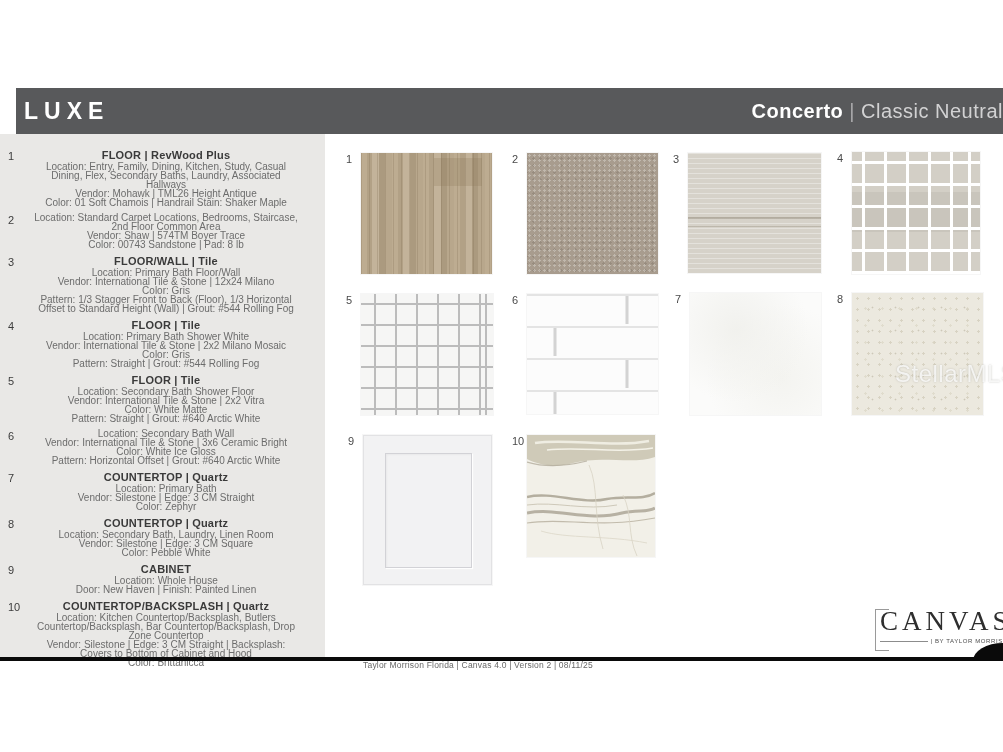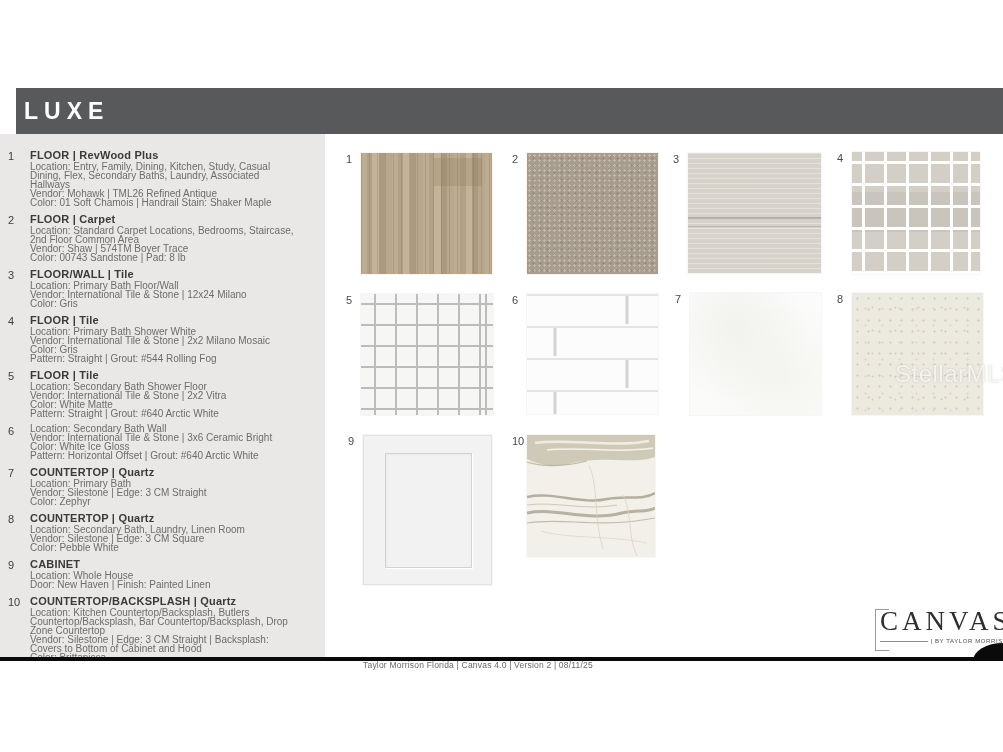--- a/index.html
+++ b/index.html
@@ -14,21 +14,21 @@
   .collection{font-size:20px;letter-spacing:.5px;}
   .collection .cname{color:#ffffff;font-weight:700;}
   .collection .cdiv{color:#a9a9ab;font-weight:400;padding:0 6px;}
   .collection .cpal{color:#d2d2d3;font-weight:400;}
 
   
   .sidebar{position:absolute;left:0;top:134px;width:325px;height:526px;background:#e9e8e6;
            box-sizing:border-box;padding:15px 12px 0 8px;}
   .spec-item{display:flex;margin-bottom:6px;}
   .spec-num{width:22px;flex:0 0 22px;font-size:11px;color:#3c3c3c;padding-top:1px;}
-  .spec-body{width:272px;}
+  .spec-body{width:272px;text-align:center;}
   .spec-title{font-size:11px;line-height:12px;font-weight:700;color:#3a3a3a;letter-spacing:.2px;margin-bottom:1px;}
   .spec-line{font-size:10px;line-height:9px;color:#6c6c6c;}
 
   
   .cell{position:absolute;}
   .snum{position:absolute;left:-15px;top:0;font-size:11px;color:#4a4a4a;}
   .art{width:100%;height:100%;box-shadow:0 0 0 1px rgba(0,0,0,0.035);position:relative;overflow:hidden;box-sizing:border-box;}
 
   .wood{background:repeating-linear-gradient(90deg,#bdac91 0 6px,#b2a186 6px 11px,#c3b39a 11px 18px,#ab9a7f 18px 24px,#b8a78c 24px 31px);}
   .wood::before{content:"";position:absolute;inset:0;
@@ -96,51 +96,54 @@
   .watermark{position:absolute;left:895px;top:360px;font-size:24px;letter-spacing:.5px;
       color:rgba(255,255,255,.78);text-shadow:0 0 2px rgba(150,150,140,.55);z-index:5;white-space:nowrap;}
 </style>
 </head>
 <body>
 
 <div id="page">
 
   <div class="header-bar">
     <div class="brand">LUXE</div>
+    <div class="collection">
+      <span class="cname">Concerto</span><span class="cdiv">|</span><span class="cpal">Classic Neutral</span>
+    </div>
   </div>
 
   <div class="sidebar">
 
     <div class="spec-item">
       <div class="spec-num">1</div>
       <div class="spec-body">
         <div class="spec-title">FLOOR | RevWood Plus</div>
         <div class="spec-line">Location: Entry, Family, Dining, Kitchen, Study, Casual Dining, Flex, Secondary Baths, Laundry, Associated Hallways</div>
-        <div class="spec-line">Vendor: Mohawk | TML26 Refined Antique</div>
+        <div class="spec-line">Vendor: Mohawk | TML26 Height Antique</div>
         <div class="spec-line">Color: 01 Soft Chamois | Handrail Stain: Shaker Maple</div>
       </div>
     </div>
 
     <div class="spec-item">
       <div class="spec-num">2</div>
       <div class="spec-body">
-        <div class="spec-title">FLOOR | Carpet</div>
         <div class="spec-line">Location: Standard Carpet Locations, Bedrooms, Staircase, 2nd Floor Common Area</div>
         <div class="spec-line">Vendor: Shaw | 574TM Boyer Trace</div>
         <div class="spec-line">Color: 00743 Sandstone | Pad: 8 lb</div>
       </div>
     </div>
 
     <div class="spec-item">
       <div class="spec-num">3</div>
       <div class="spec-body">
         <div class="spec-title">FLOOR/WALL | Tile</div>
         <div class="spec-line">Location: Primary Bath Floor/Wall</div>
         <div class="spec-line">Vendor: International Tile &amp; Stone | 12x24 Milano</div>
         <div class="spec-line">Color: Gris</div>
+        <div class="spec-line">Pattern: 1/3 Stagger Front to Back (Floor), 1/3 Horizontal Offset to Standard Height (Wall) | Grout: #544 Rolling Fog</div>
       </div>
     </div>
 
     <div class="spec-item">
       <div class="spec-num">4</div>
       <div class="spec-body">
         <div class="spec-title">FLOOR | Tile</div>
         <div class="spec-line">Location: Primary Bath Shower White</div>
         <div class="spec-line">Vendor: International Tile &amp; Stone | 2x2 Milano Mosaic</div>
         <div class="spec-line">Color: Gris</div>

